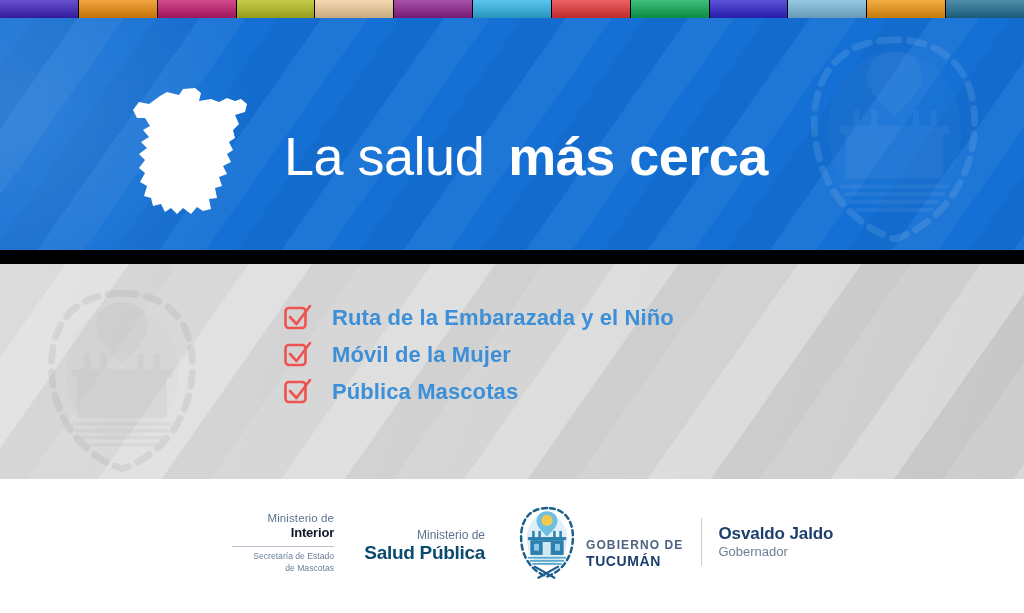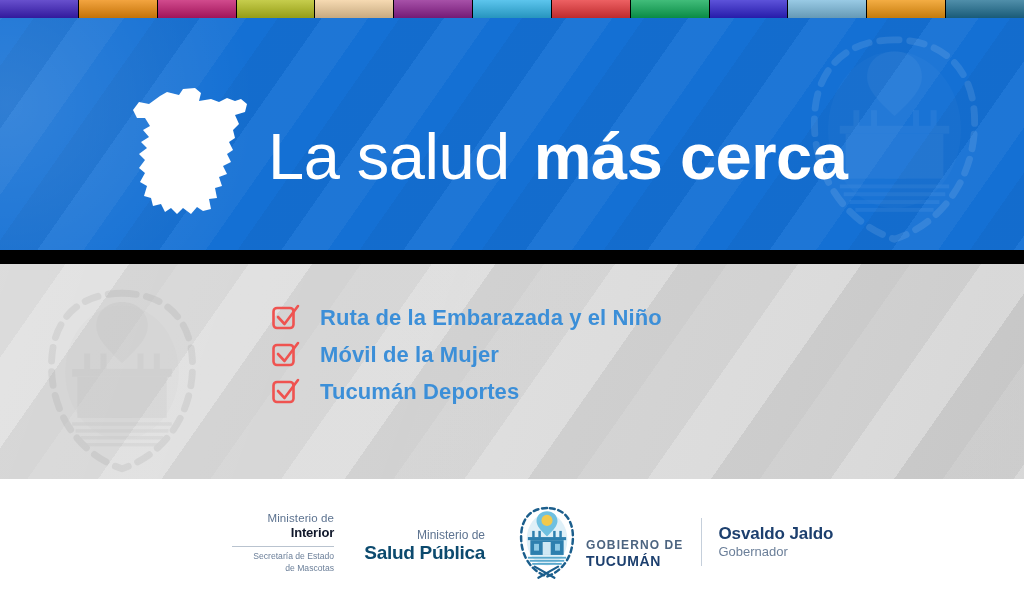--- a/index.html
+++ b/index.html
@@ -28,44 +28,44 @@
       background:radial-gradient(circle at 30% 35%, rgba(255,255,255,.12), rgba(255,255,255,0) 62%); }
 
   
   .crest-wm-banner{ position:absolute; right:22px; top:14px; width:215px; height:215px;
       opacity:.10; }
 
   
   .map-silhouette{ position:absolute; left:123px; top:62px; width:140px; height:148px; }
 
   
-  #headline{ position:absolute; left:268px; top:96px; height:84px;
+  #headline{ position:absolute; left:284px; top:96px; height:84px;
      display:flex; align-items:center; color:#ffffff; white-space:nowrap;
-     font-size:65px; letter-spacing:-0.5px; line-height:1; }
+     font-size:54px; letter-spacing:-0.5px; line-height:1; }
   #headline .light{ font-weight:300; }
   #headline .bold { font-weight:700; margin-left:24px; }
 
   
   #blackbar{ position:absolute; left:0; top:250px; width:1024px; height:14px; background:#000; }
 
   
   #grey{ position:absolute; left:0; top:264px; width:1024px; height:215px;
          background:#cfcfcf; overflow:hidden; }
   #grey .diag{ position:absolute; inset:-60px;
      background:repeating-linear-gradient(-55deg,
         rgba(255,255,255,0.00) 0px, rgba(255,255,255,0.00) 40px,
         rgba(255,255,255,0.30) 40px, rgba(255,255,255,0.30) 92px,
         rgba(255,255,255,0.10) 92px, rgba(255,255,255,0.10) 150px); }
   #grey .wash{ position:absolute; inset:0;
      background:linear-gradient(110deg, rgba(255,255,255,.18) 0%, rgba(255,255,255,.05) 42%,
                 rgba(180,180,180,.10) 75%, rgba(160,160,160,.18) 100%); }
   .crest-wm-grey{ position:absolute; left:36px; top:22px; width:172px; height:190px; opacity:.16; }
 
   
-  #checklist{ position:absolute; left:272px; top:299px; }
+  #checklist{ position:absolute; left:284px; top:299px; }
   .check-row{ display:flex; align-items:center; height:37px; }
   .check-box{ width:27px; height:26px; margin-right:21px; flex:0 0 auto; position:relative; }
   .check-label{ color:#3c8fd8; font-size:22px; font-weight:700; white-space:nowrap;
                 letter-spacing:.1px; }
 
   
   #footer{ position:absolute; left:0; top:479px; width:1024px; height:134px; background:#fff; }
 
   .logo-interior{ position:absolute; left:226px; top:512px; width:108px; text-align:right; }
   .logo-interior .l1{ font-size:11.5px; color:#5d7390; letter-spacing:.1px; line-height:1.2; font-weight:400;}
@@ -202,21 +202,21 @@
       <span class="check-label">Móvil de la Mujer</span>
     </div>
 
     <div class="check-row">
       <span class="check-box">
         <svg viewBox="0 0 30 30" width="30" height="30" style="position:absolute;left:-1px;top:-2px;overflow:visible">
           <rect x="2.5" y="5" width="20" height="20" rx="3.5" ry="3.5" fill="none" stroke="#ef5350" stroke-width="2.6"></rect>
           <path d="M7 14 L13.5 21 L27 3" fill="none" stroke="#ef5350" stroke-width="2.6" stroke-linecap="round" stroke-linejoin="round"></path>
         </svg>
       </span>
-      <span class="check-label">Tucumán Deportes</span>
+      <span class="check-label">Pública Mascotas</span>
     </div>
   </div>
 
   <div id="footer"></div>
 
   <div class="logo-interior">
     <div class="l1">Ministerio de</div>
     <div class="l2">Interior</div>
     <div class="rule"></div>
     <div class="l3">Secretaría de Estado</div>

